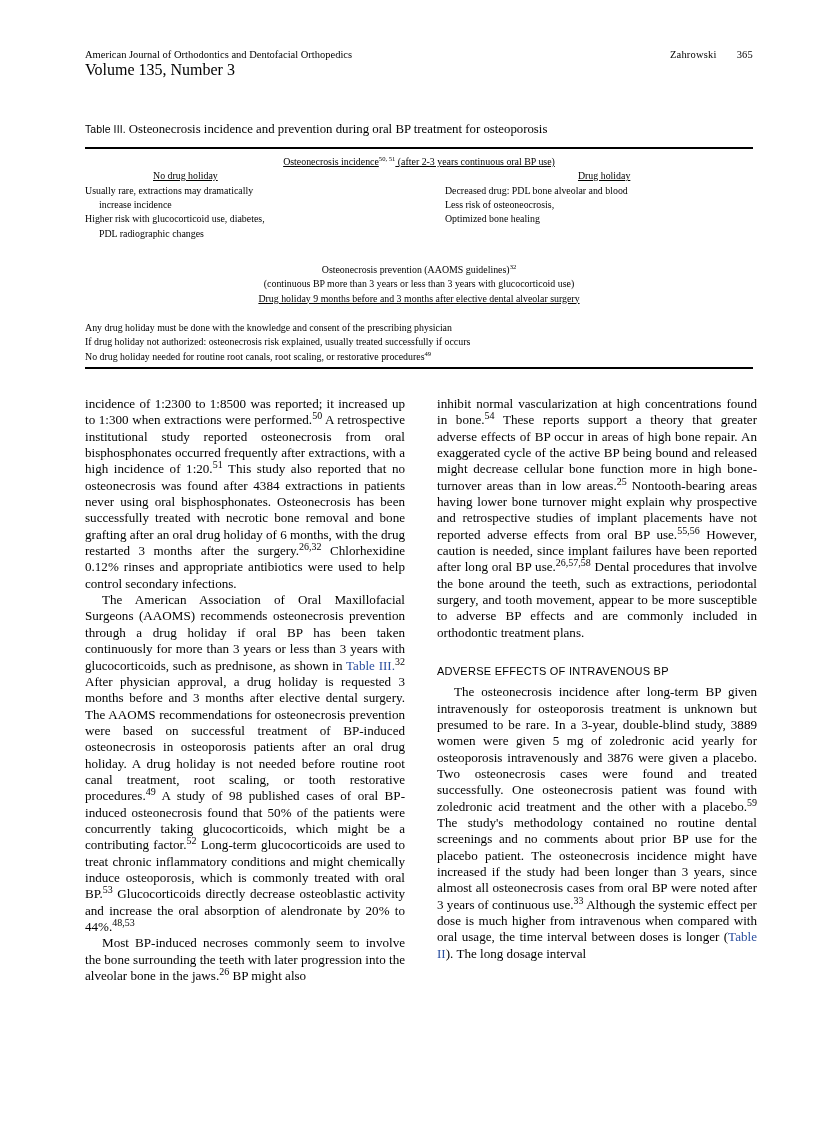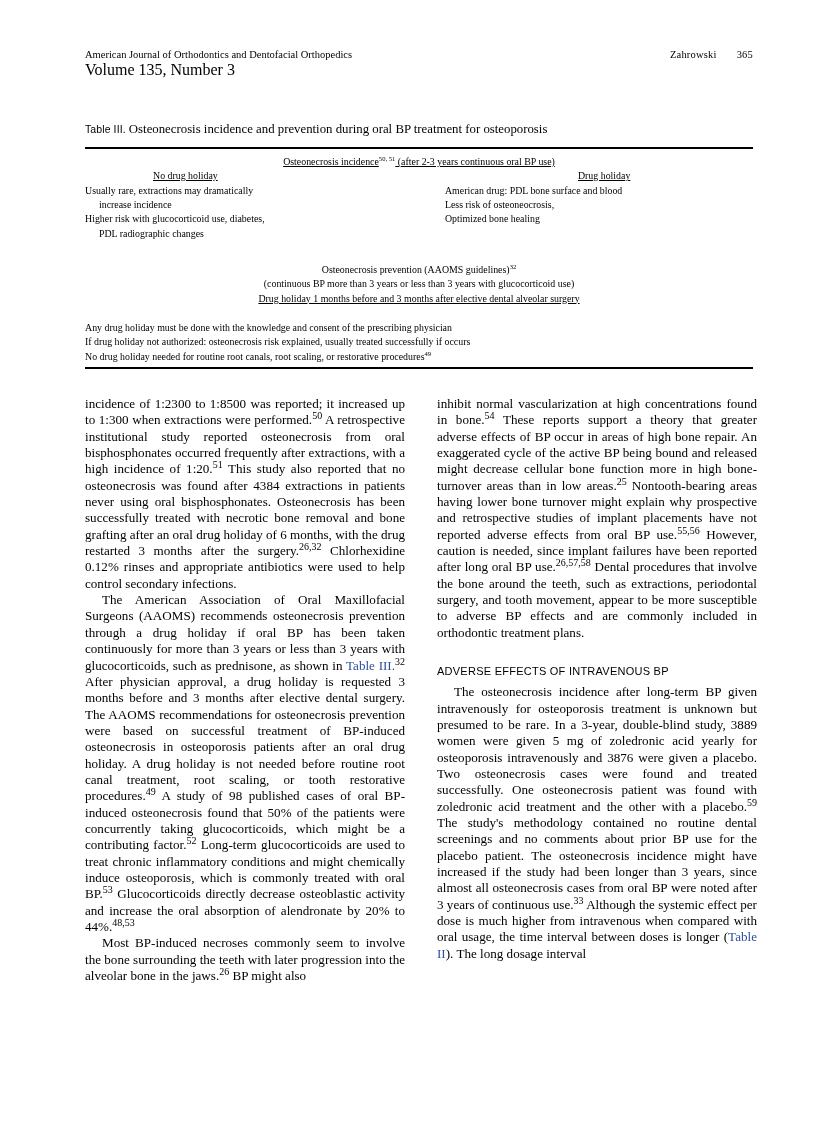--- a/index.html
+++ b/index.html
@@ -203,32 +203,32 @@
       <div class="tbl-cols">
         <div class="tbl-col left">
           <div class="col-head lefthead">No drug holiday</div>
           <div class="cell-line">Usually rare, extractions may dramatically</div>
           <div class="cell-line ind">increase incidence</div>
           <div class="cell-line">Higher risk with glucocorticoid use, diabetes,</div>
           <div class="cell-line ind">PDL radiographic changes</div>
         </div>
         <div class="tbl-col right">
           <div class="col-head righthead">Drug holiday</div>
-          <div class="cell-line">American drug: PDL bone surface and blood</div>
+          <div class="cell-line">Decreased drug: PDL bone alveolar and blood</div>
           <div class="cell-line">Less risk of osteoneocrosis,</div>
           <div class="cell-line">Optimized bone healing</div>
         </div>
       </div>
 
       <div class="prevention">
         <div class="prev-line">
           <span class="u">Osteonecrosis prevention (AAOMS guidelines)</span><sup>32</sup>
         </div>
         <div class="prev-line">(continuous BP more than 3 years or less than 3 years with glucocorticoid use)</div>
-        <div class="prev-line u">Drug holiday 1 months before and 3 months after elective dental alveolar surgery</div>
+        <div class="prev-line u">Drug holiday 9 months before and 3 months after elective dental alveolar surgery</div>
 
         <div class="prev-gap"></div>
 
         <div class="note-line">Any drug holiday must be done with the knowledge and consent of the prescribing physician</div>
         <div class="note-line">If drug holiday not authorized: osteonecrosis risk explained, usually treated successfully if occurs</div>
         <div class="note-line">
           <span>No drug holiday needed for routine root canals, root scaling, or restorative procedures</span><sup>49</sup>
         </div>
       </div>
 

